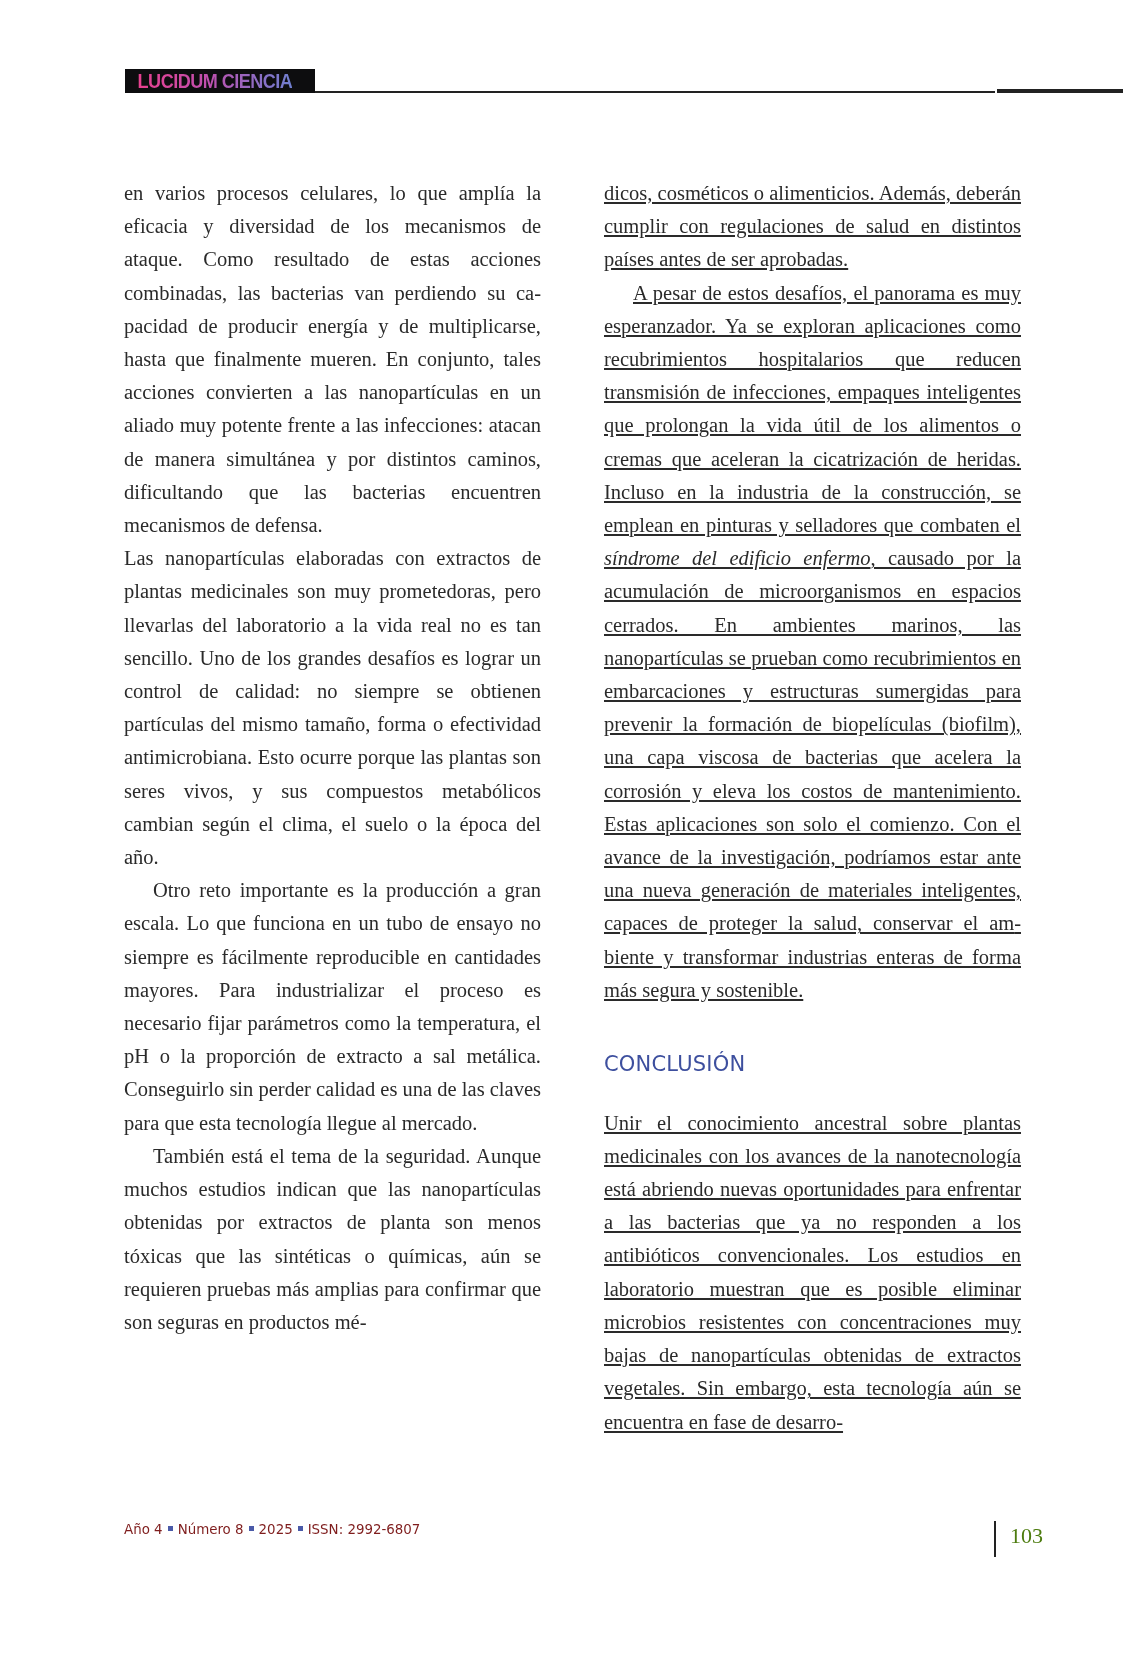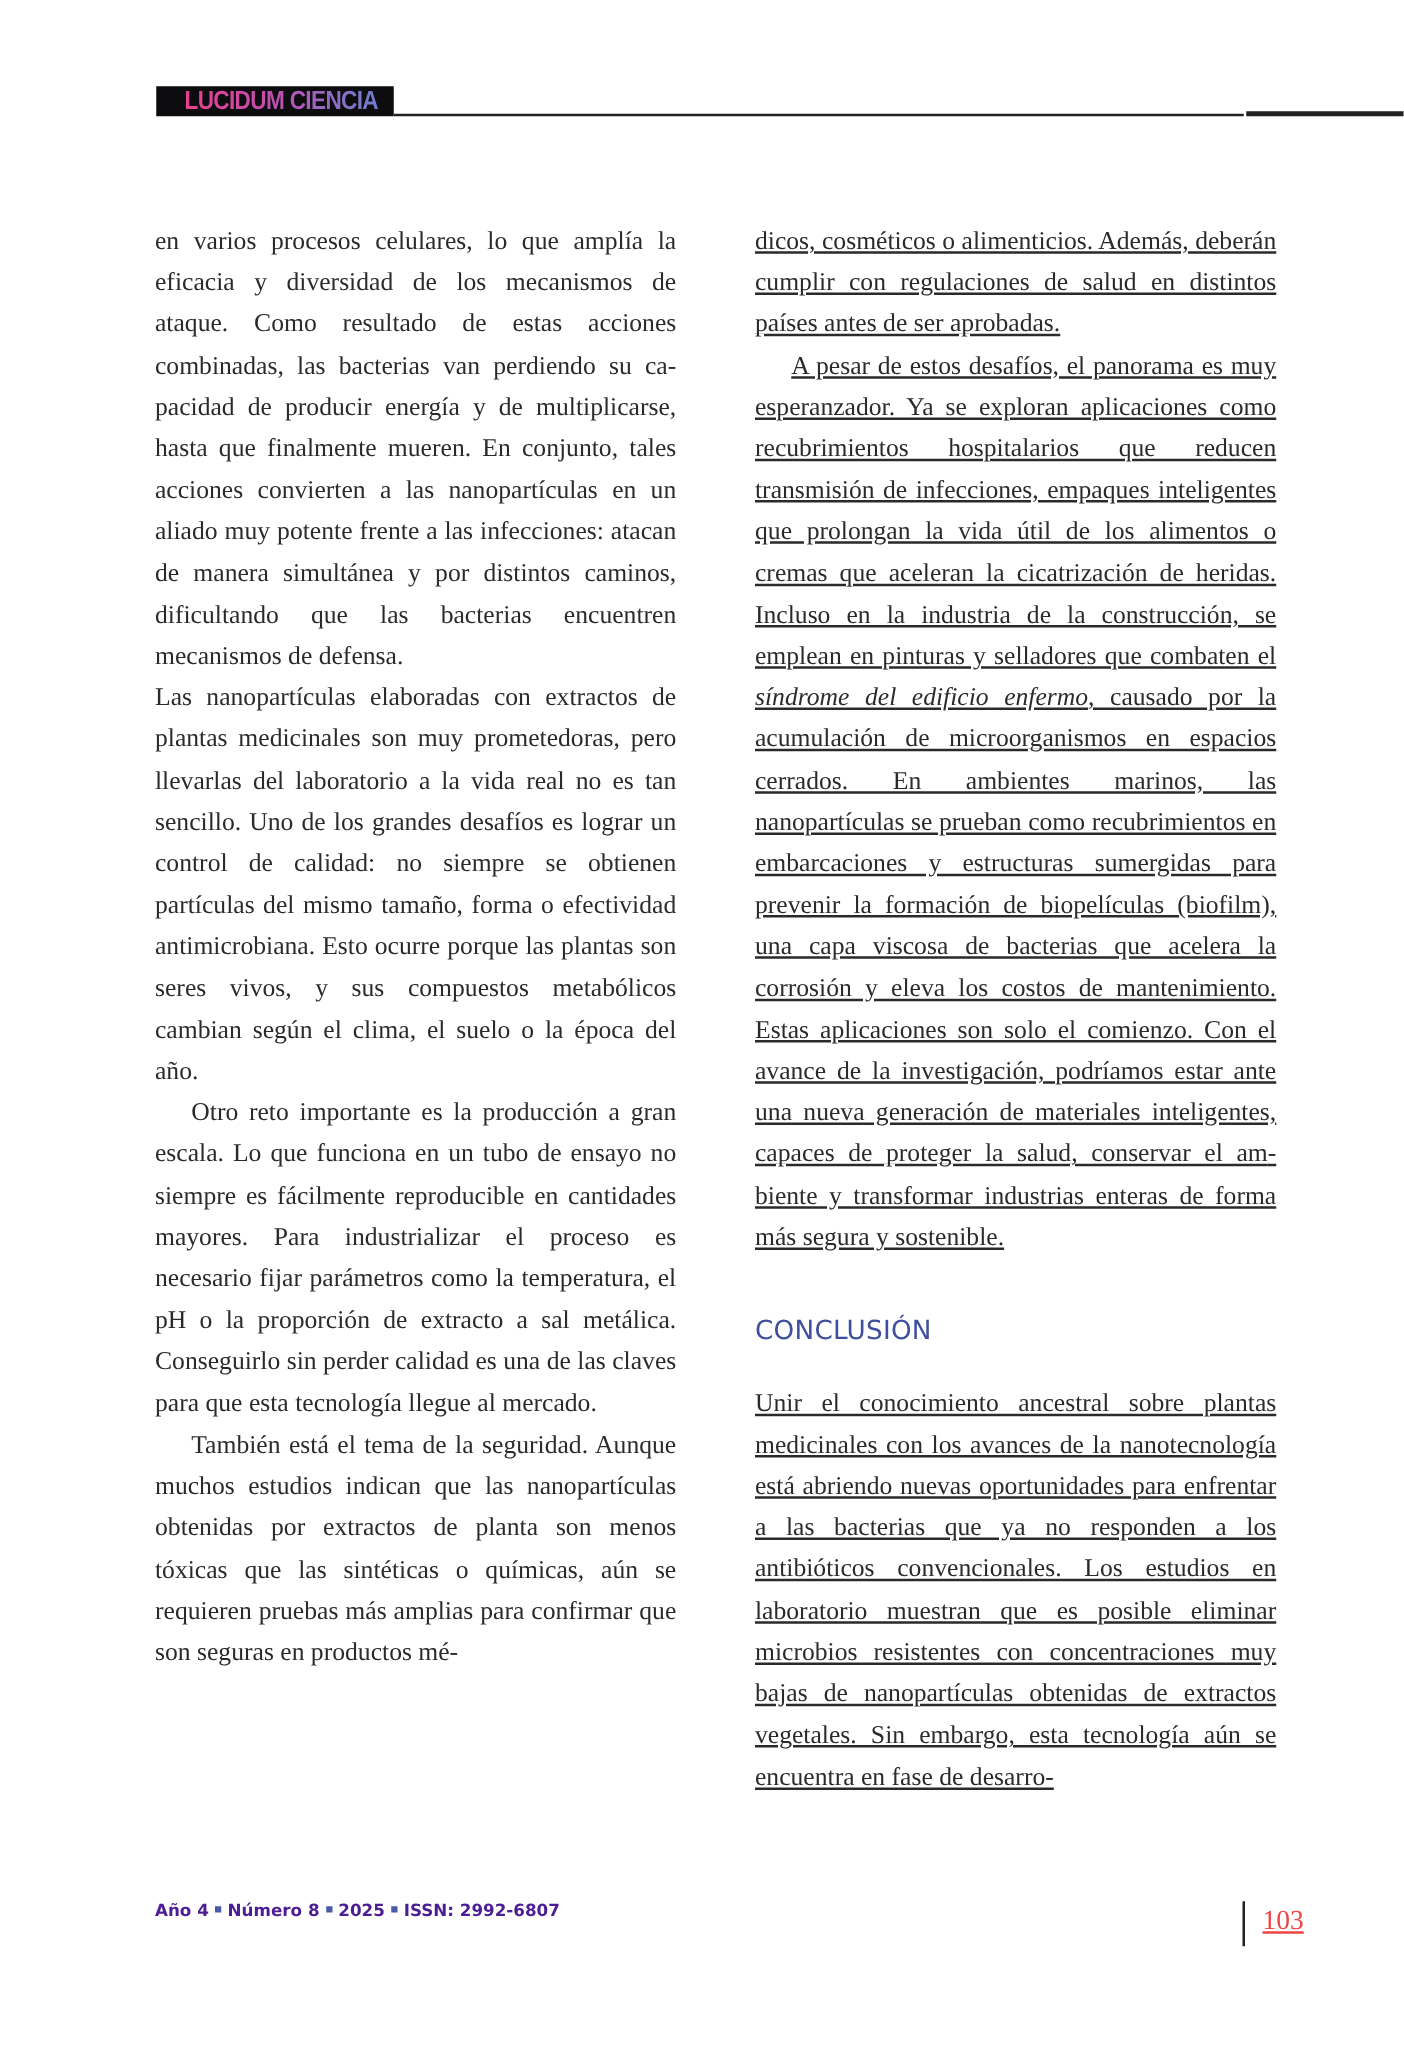--- a/index.html
+++ b/index.html
@@ -1,19 +1,19 @@
 <!DOCTYPE html>
 <html><head>
 <meta charset="utf-8">
 <style>
   html, body { margin: 0; padding: 0; background: #ffffff; }
   body { width: 1123px; height: 1654px; position: relative; overflow: hidden; }
   .header-logo {
     position: absolute; left: 125px; top: 69px; height: 24px; width: 190px;
-    background: #0d0d0f; display: flex; align-items: center; justify-content: flex-end;
+    background: #0d0d0f; display: flex; align-items: center; justify-content: flex-start;
   }
   .header-logo span {
     font-family: "Liberation Sans", sans-serif; font-weight: bold; font-size: 21px;
     letter-spacing: -0.6px; line-height: 24px; transform: scaleX(0.86); transform-origin: center;
     background: linear-gradient(90deg, #e8408f 0%, #c04fae 45%, #8a6fc6 80%, #6f7fcf 100%);
     -webkit-background-clip: text; background-clip: text; color: transparent; white-space: nowrap;
   }
   .header-rule { position: absolute; left: 315px; top: 91px; width: 680px; height: 2px; background: #222; }
   .header-bar { position: absolute; left: 997px; top: 89px; width: 126px; height: 4px; background: #222; }
 
@@ -31,30 +31,30 @@
   .section-heading {
     height: 99.6px; margin: 0; position: relative;
   }
   .section-heading span {
     position: absolute; left: 0; top: 44px;
     font-family: "DejaVu Sans", sans-serif; font-weight: normal;
     font-size: 21px; letter-spacing: 0.2px; color: #3d4f9e; line-height: 26px;
   }
   .footer-meta {
     position: absolute; left: 124px; top: 1520px;
-    font-family: "DejaVu Sans", sans-serif; font-size: 13.4px; color: #4c1d95; line-height: 20px; font-weight: bold;
+    font-family: "DejaVu Sans", sans-serif; font-size: 13.4px; color: #7f1d1d; line-height: 20px;
   }
   .footer-meta .sq {
     display: inline-block; width: 5px; height: 5px; background: #4a5aa8;
     vertical-align: middle; margin: 0 5px 3px 5px;
   }
   .footer-divider { position: absolute; left: 994px; top: 1521px; width: 2px; height: 36px; background: #222; }
   .footer-page {
     position: absolute; left: 1010px; top: 1523px;
-    font-family: "Liberation Serif", "DejaVu Serif", serif; font-size: 22px; color: #ef4444; text-decoration: underline;
+    font-family: "Liberation Serif", "DejaVu Serif", serif; font-size: 22px; color: #4d7c0f;
   }
 </style>
 </head>
 <body>
 
 <div class="header-logo">
   <span>LUCIDUM CIENCIA</span>
 </div>
 <div class="header-rule"></div>
 <div class="header-bar"></div>

